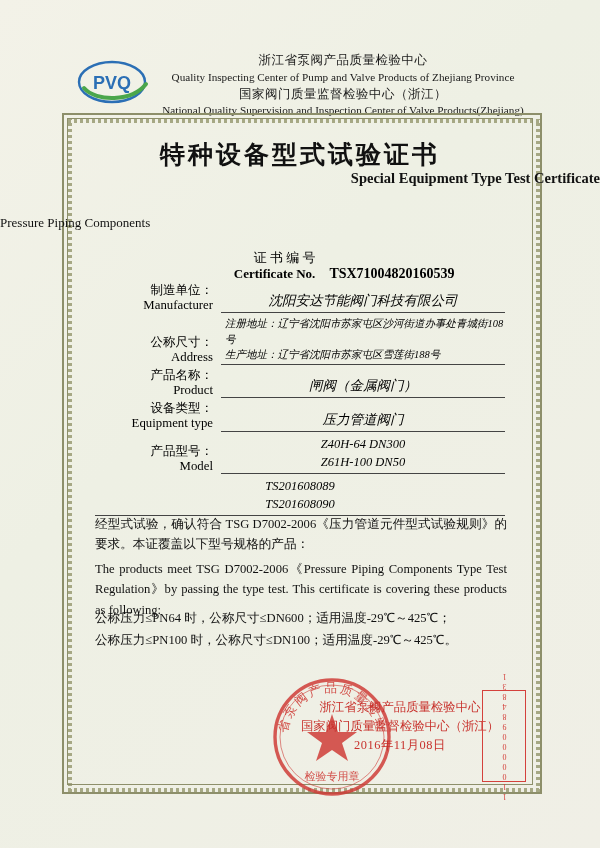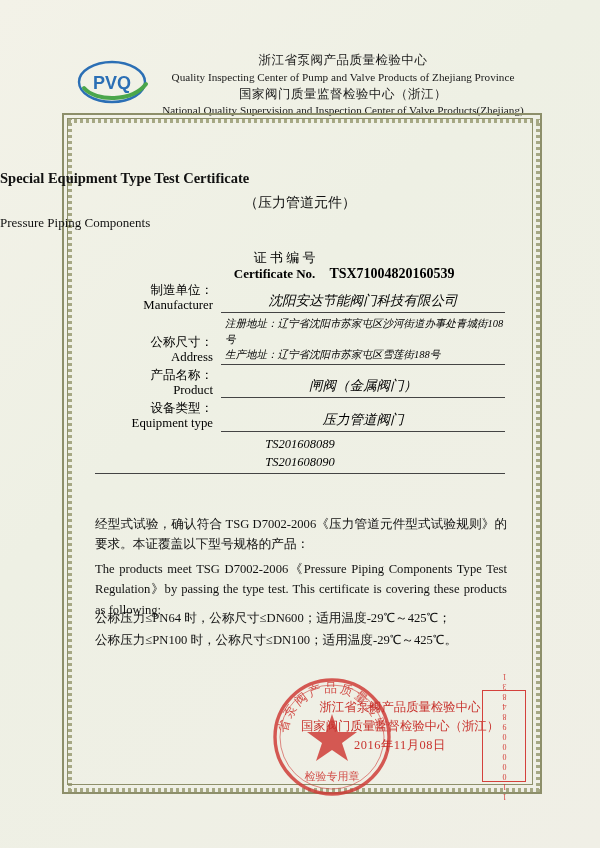--- a/index.html
+++ b/index.html
@@ -50,21 +50,21 @@
     background-position:0 0,0 100%,0 0,100% 0;
     background-repeat:no-repeat;
     opacity:.85;
   }
   
   .title-cn{
     position:absolute;left:0;top:138px;width:600px;text-align:center;
     font-size:25px;font-weight:bold;letter-spacing:3px;color:#111;
   }
   .title-en{
-    position:absolute;left:0;top:170px;width:600px;text-align:left;
+    position:absolute;left:0;top:170px;width:600px;text-align:right;
     font-size:14.5px;font-weight:bold;color:#111;
   }
   .subtitle-cn{
     position:absolute;left:0;top:194px;width:600px;text-align:center;
     font-size:14px;color:#111;
   }
   .subtitle-en{
     position:absolute;left:0;top:215px;width:600px;
     font-size:13px;color:#111;
   }
@@ -142,22 +142,22 @@
       <div class="hl-en">Quality Inspecting Center of Pump and Valve Products of Zhejiang Province</div>
       <div class="hl-cn">国家阀门质量监督检验中心（浙江）</div>
       <div class="hl-en">National Quality Supervision and Inspection Center of Valve Products(Zhejiang)</div>
     </div>
   </div>
 
   <div class="border-outer"></div>
   <div class="border-pattern"></div>
   <div class="border-inner"></div>
 
+  <div class="title-cn">特种设备型式试验证书</div>
   <div class="title-en">Special Equipment Type Test Certificate</div>
-  <div class="subtitle-cn">（压力管道元件）</div>
   <div class="subtitle-en">Pressure Piping Components</div>
 
   <div class="cert-no">
     <div class="lab">
       <span class="cn">证 书 编 号</span>
       <span class="en">Certificate No.</span>
     </div>
     <div class="val">TSX71004820160539</div>
   </div>
 
@@ -197,20 +197,30 @@
     <div class="row">
       <div class="lbl">
         <span class="cn">设备类型：</span>
         <span class="en">Equipment type</span>
       </div>
       <div class="val-box">
         <span class="val-big">压力管道阀门</span>
       </div>
     </div>
 
+    <div class="row">
+      <div class="lbl">
+        <span class="cn">产品型号：</span>
+        <span class="en">Model</span>
+      </div>
+      <div class="val-box tall">
+        <div class="val-mid">Z40H-64  DN300</div>
+        <div class="val-mid">Z61H-100  DN50</div>
+      </div>
+    </div>
 
     <div class="row">
       <div class="val-box tall">
         <div class="val-mid">TS201608089</div>
         <div class="val-mid">TS201608090</div>
       </div>
     </div>
 
   </div>
 

